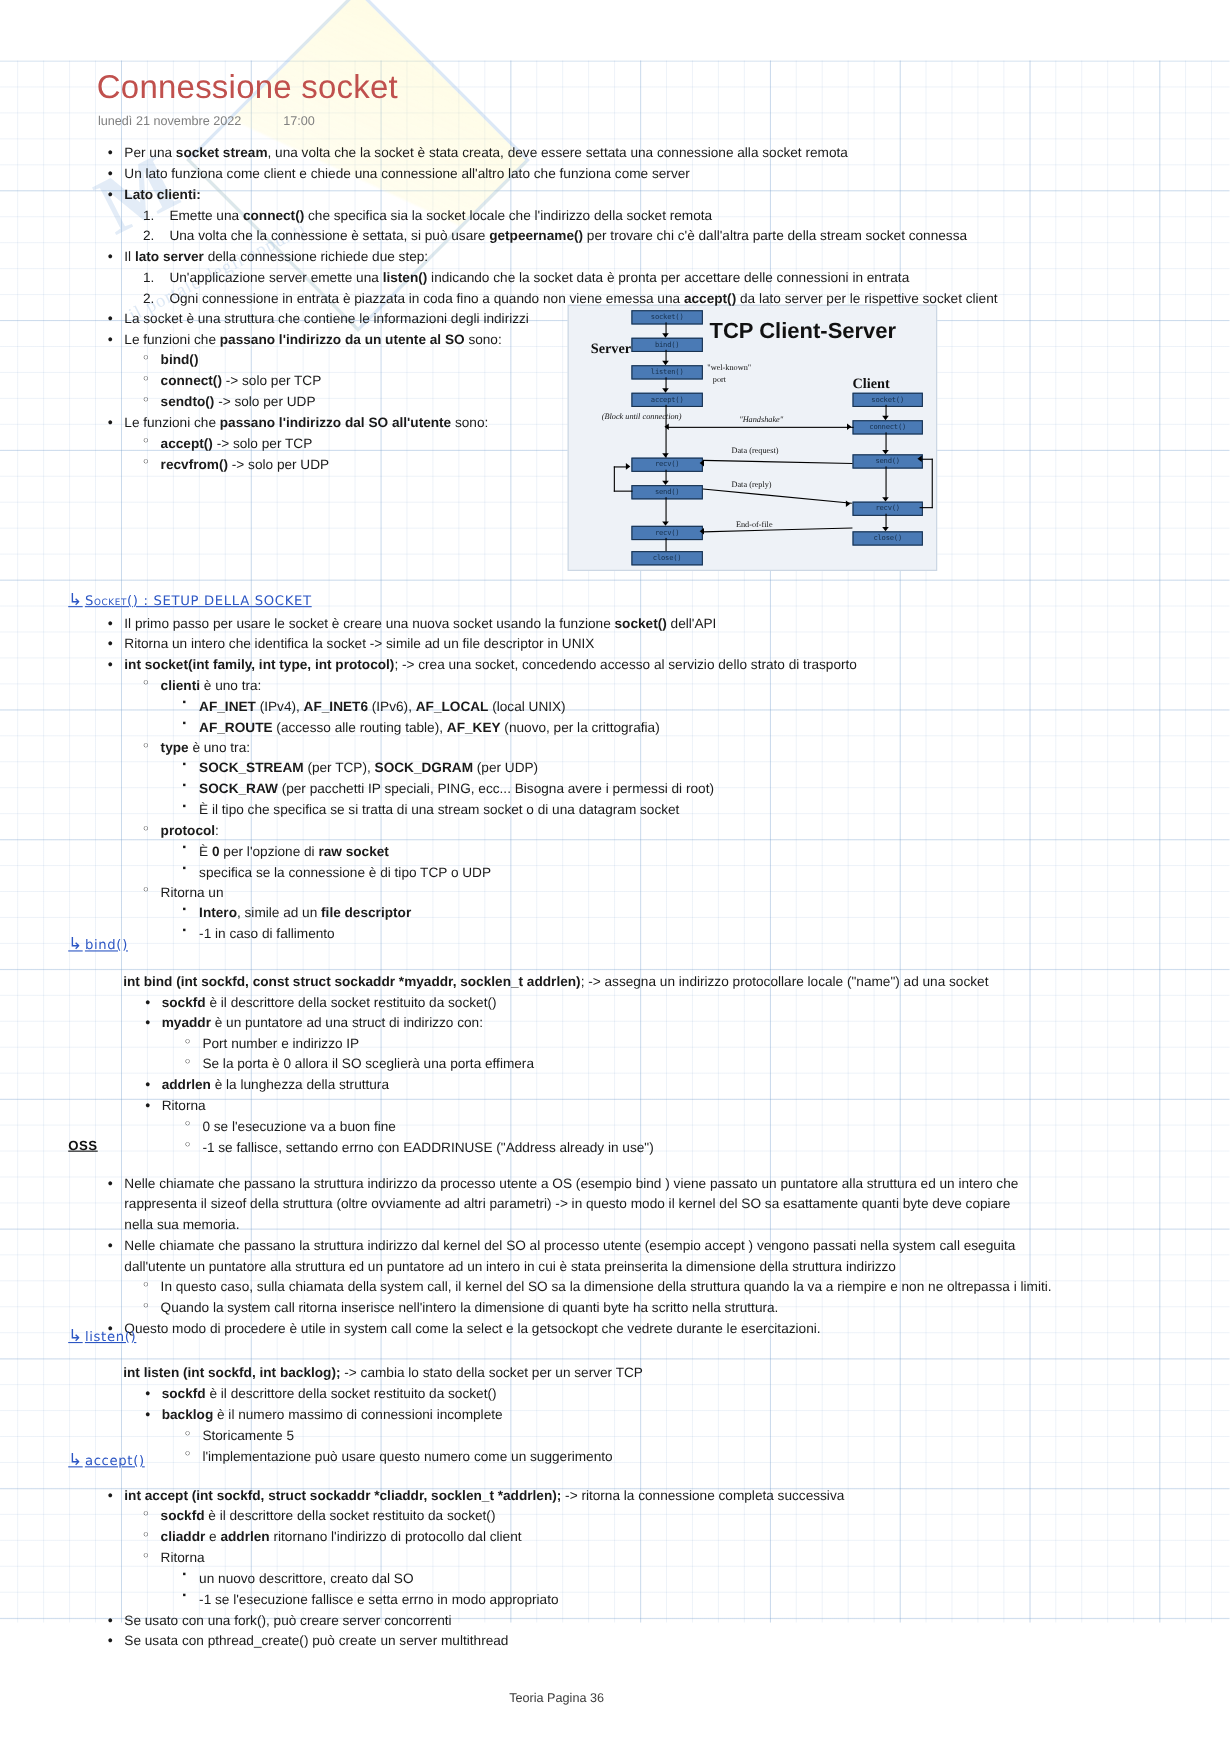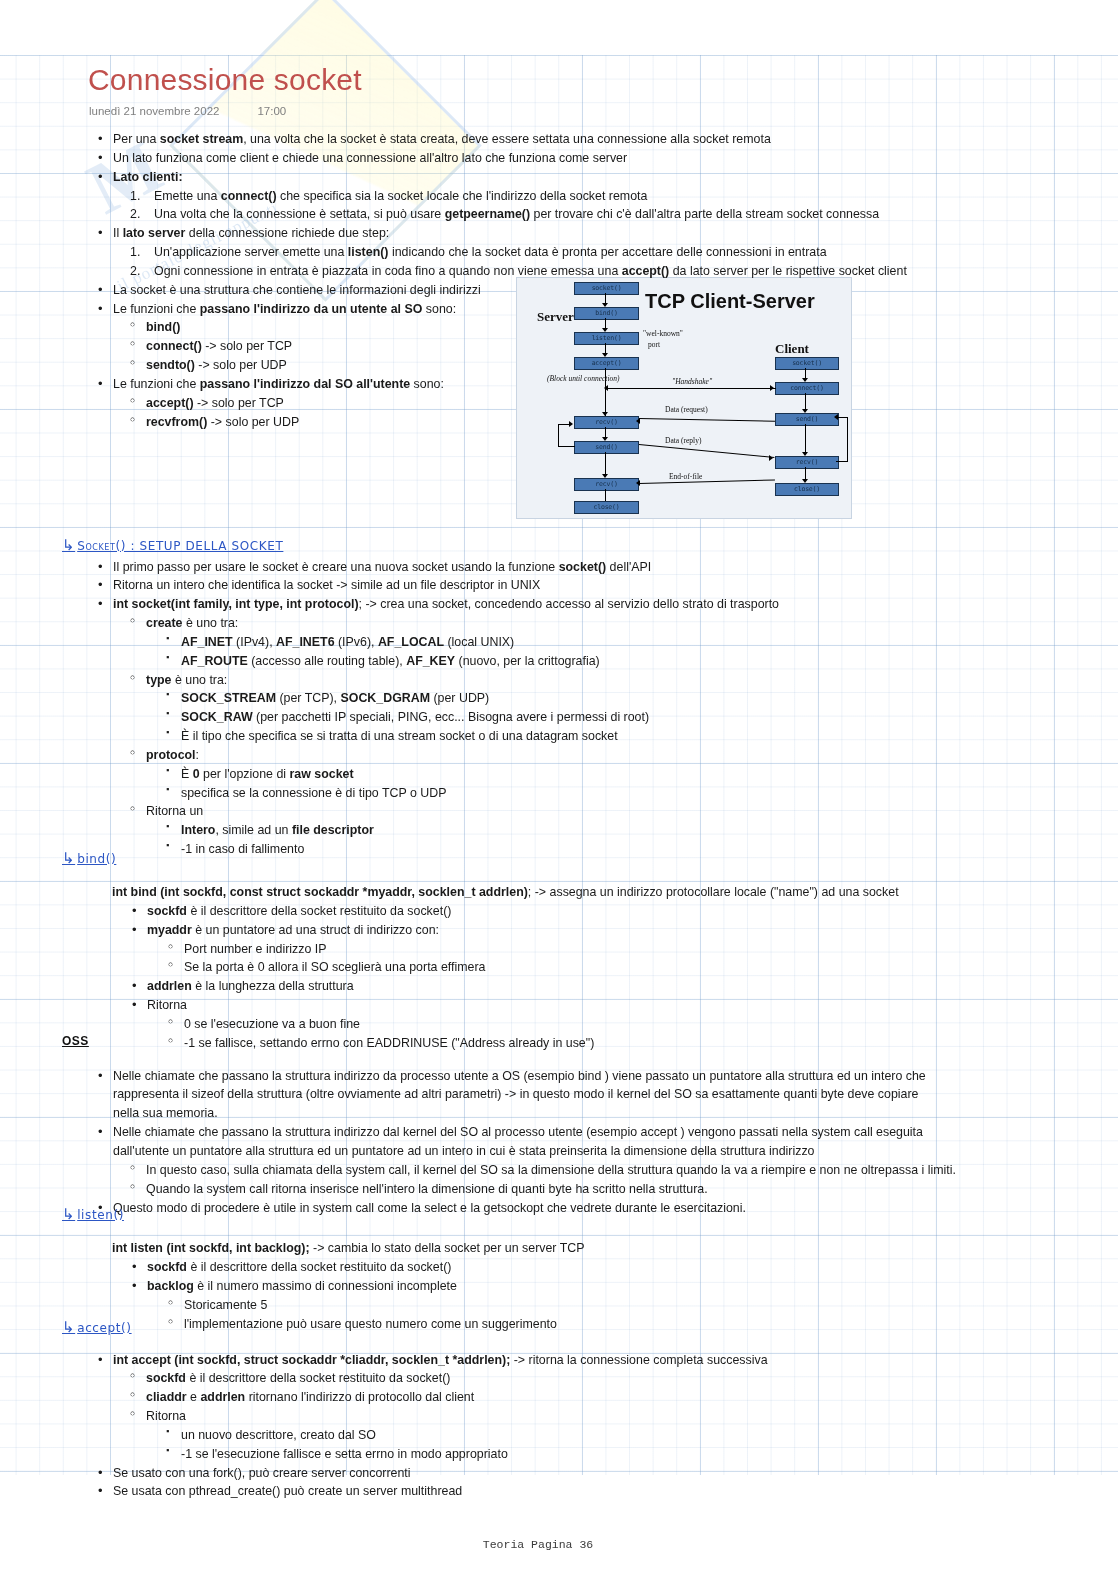--- a/index.html
+++ b/index.html
@@ -147,22 +147,21 @@
   .lbl.it{font-style:italic;}
   .vline{position:absolute;background:#000;width:1.3px;}
   .hline{position:absolute;background:#000;height:1.3px;}
   .ar-d{position:absolute;width:0;height:0;border-left:3px solid transparent;border-right:3px solid transparent;border-top:4px solid #000;}
   .ar-l{position:absolute;width:0;height:0;border-top:3px solid transparent;border-bottom:3px solid transparent;border-right:4px solid #000;}
   .ar-r{position:absolute;width:0;height:0;border-top:3px solid transparent;border-bottom:3px solid transparent;border-left:4px solid #000;}
   
   .footer{
     position:absolute;left:0;top:1538px;width:1012px;
     text-align:center;font-size:11.5px;color:#3a3a3a;
-    font-family:Liberation Mono, monospace;
-    margin-left:32px;
+    font-family:Liberation Sans, sans-serif;
   }
 </style>
 </head>
 <body>
 
 <div class="page">
 
   <div class="grid"></div>
 
   <div class="watermark">
@@ -268,21 +267,21 @@
       <li class="lvl1"><span>Le funzioni che </span><b>passano l'indirizzo dal SO all'utente</b><span> sono:</span></li>
       <li class="lvl2"><b>accept()</b><span> -&gt; solo per TCP</span></li>
       <li class="lvl2"><b>recvfrom()</b><span> -&gt; solo per UDP</span></li>
     </ul>
 
     <div style="height:126px;"></div>
     <ul>
       <li class="lvl1"><span>Il primo passo per usare le socket è creare una nuova socket usando la funzione </span><b>socket()</b><span> dell'API</span></li>
       <li class="lvl1">Ritorna un intero che identifica la socket -&gt; simile ad un file descriptor in UNIX</li>
       <li class="lvl1"><b>int socket(int family, int type, int protocol)</b><span>; -&gt; crea una socket, concedendo accesso al servizio dello strato di trasporto</span></li>
-      <li class="lvl2"><b>create</b><span> è uno tra:</span></li>
+      <li class="lvl2"><b>clienti</b><span> è uno tra:</span></li>
       <li class="lvl3"><b>AF_INET</b><span> (IPv4), </span><b>AF_INET6</b><span> (IPv6), </span><b>AF_LOCAL</b><span> (local UNIX)</span></li>
       <li class="lvl3"><b>AF_ROUTE</b><span> (accesso alle routing table), </span><b>AF_KEY</b><span> (nuovo, per la crittografia)</span></li>
       <li class="lvl2"><b>type</b><span> è uno tra:</span></li>
       <li class="lvl3"><b>SOCK_STREAM</b><span> (per TCP), </span><b>SOCK_DGRAM</b><span> (per UDP)</span></li>
       <li class="lvl3"><b>SOCK_RAW</b><span> (per pacchetti IP speciali, PING, ecc... Bisogna avere i permessi di root)</span></li>
       <li class="lvl3">È il tipo che specifica se si tratta di una stream socket o di una datagram socket</li>
       <li class="lvl2"><b>protocol</b><span>:</span></li>
       <li class="lvl3"><span>È </span><b>0</b><span> per l'opzione di </span><b>raw socket</b></li>
       <li class="lvl3">specifica se la connessione è di tipo TCP o UDP</li>
       <li class="lvl2">Ritorna un</li>

